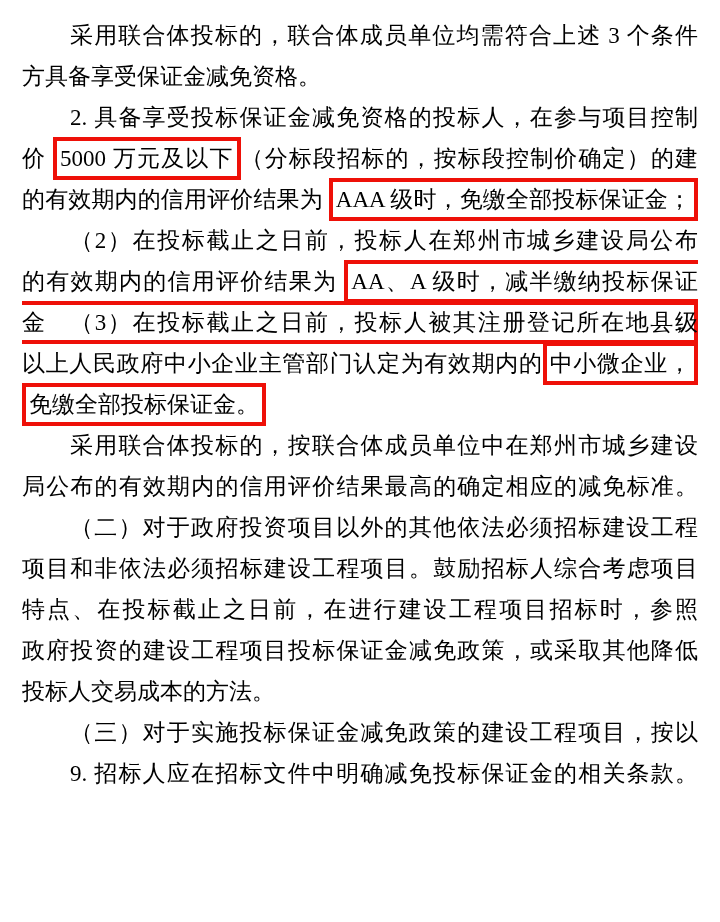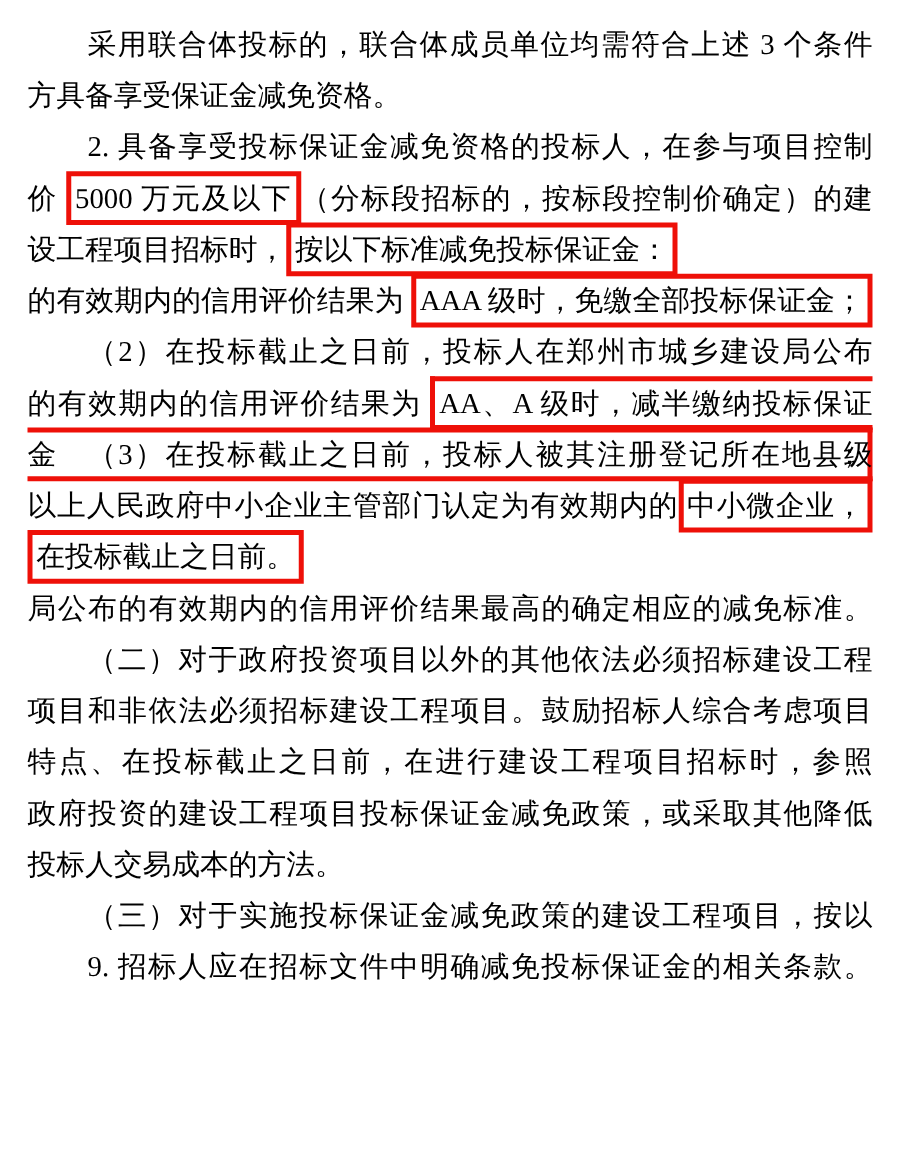--- a/index.html
+++ b/index.html
@@ -47,27 +47,27 @@
   </style>
 </head>
 <body>
 
 <div class="page" id="page" style="--page-bg: #ffffff; --text-color: #000000; --hl: #ee1008;">
   <div id="doc-lines">
       <div class="doc-line justify indent"><span class="seg">采用联合体投标的，联合体成员单位均需符合上述 3 个条件</span></div>
       <div class="doc-line"><span class="seg">方具备享受保证金减免资格。</span></div>
       <div class="doc-line justify indent"><span class="seg">2. 具备享受投标保证金减免资格的投标人，在参与项目控制</span></div>
       <div class="doc-line justify"><span class="seg">价 </span><span class="seg boxed">5000 万元及以下</span><span class="seg">（分标段招标的，按标段控制价确定）的建</span></div>
-      <div class="doc-line"><span class="seg">设工程项目招标时，</span><span class="seg boxed">按以下标准减免投标保证金：</span></div>
       <div class="doc-line justify"><span class="seg">的有效期内的信用评价结果为 </span><span class="seg boxed">AAA 级时，免缴全部投标保证金；</span></div>
       <div class="doc-line justify indent"><span class="seg">（2）在投标截止之日前，投标人在郑州市城乡建设局公布</span></div>
       <div class="doc-line justify"><span class="seg">的有效期内的信用评价结果为 </span><span class="seg boxed">AA、A 级时，减半缴纳投标保证金；</span></div>
       <div class="doc-line justify indent"><span class="seg">（3）在投标截止之日前，投标人被其注册登记所在地县级</span></div>
       <div class="doc-line justify"><span class="seg">以上人民政府中小企业主管部门认定为有效期内的</span><span class="seg boxed">中小微企业，</span></div>
-      <div class="doc-line"><span class="seg boxed">在投标截止之日前。</span></div>
+      <div class="doc-line"><span class="seg boxed">免缴全部投标保证金。</span></div>
+      <div class="doc-line justify indent"><span class="seg">采用联合体投标的，按联合体成员单位中在郑州市城乡建设</span></div>
       <div class="doc-line justify"><span class="seg">局公布的有效期内的信用评价结果最高的确定相应的减免标准。</span></div>
       <div class="doc-line justify indent bold"><span class="seg">（二）对于政府投资项目以外的其他依法必须招标建设工程</span></div>
       <div class="doc-line justify bold"><span class="seg">项目和非依法必须招标建设工程项目。鼓励招标人综合考虑项目</span></div>
       <div class="doc-line justify bold"><span class="seg">特点、在投标截止之日前，在进行建设工程项目招标时，参照</span></div>
       <div class="doc-line justify bold"><span class="seg">政府投资的建设工程项目投标保证金减免政策，或采取其他降低</span></div>
       <div class="doc-line bold"><span class="seg">投标人交易成本的方法。</span></div>
       <div class="doc-line justify indent bold"><span class="seg">（三）对于实施投标保证金减免政策的建设工程项目，按以</span></div>
       <div class="doc-line justify indent"><span class="seg">9. 招标人应在招标文件中明确减免投标保证金的相关条款。</span></div>
     </div>
 </div>

